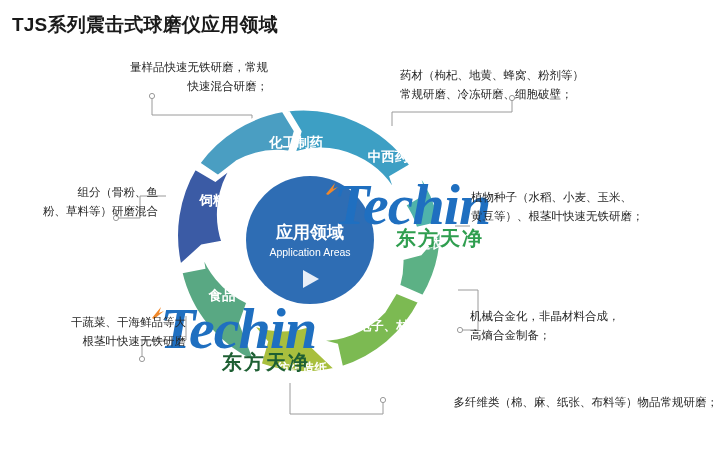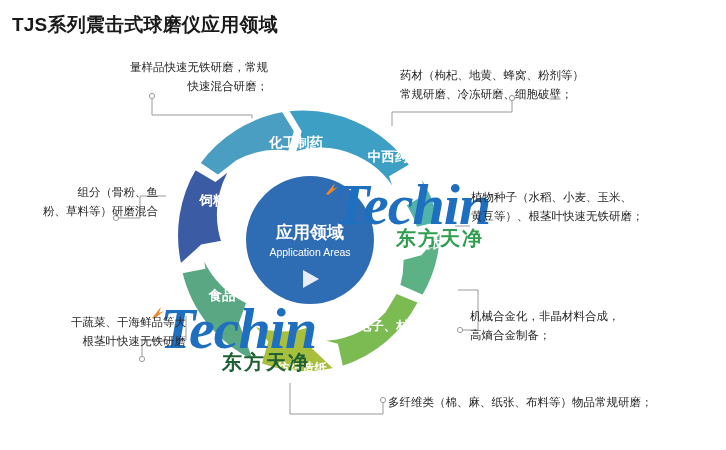--- a/index.html
+++ b/index.html
@@ -241,17 +241,17 @@
   <div class="ann r" style="left:8px; top:313px; width:178px;text-align:right;">
     <div>干蔬菜、干海鲜品等大</div>
     <div>根茎叶快速无铁研磨</div>
   </div>
 
   <div class="ann l" style="left:470px; top:307px; width:200px;">
     <div>机械合金化，非晶材料合成，</div>
     <div>高熵合金制备；</div>
   </div>
 
-  <div class="ann l" style="left:388px; top:393px; width:330px;">
+  <div class="ann l" style="left:388px; top:393px; width:330px;text-align:right;">
     <div>多纤维类（棉、麻、纸张、布料等）物品常规研磨；</div>
   </div>
 
 </div>
 
 </body></html>

